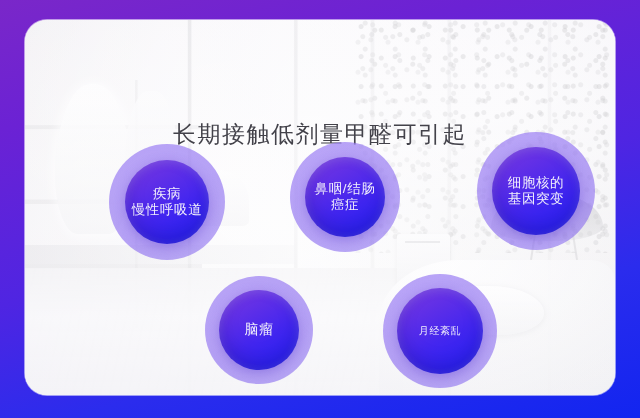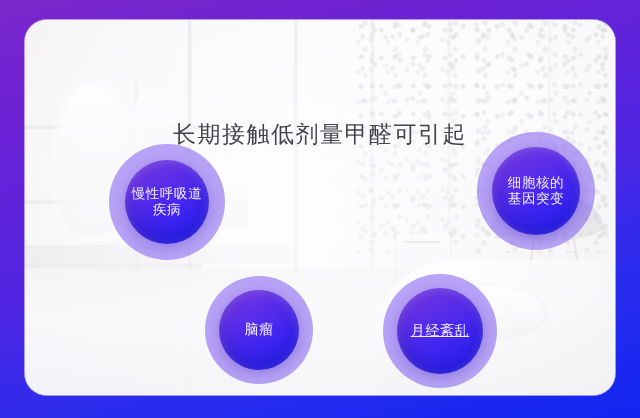--- a/index.html
+++ b/index.html
@@ -200,21 +200,21 @@
   #bubble-2{left:265px;top:122px;width:110px;height:110px;}
   #bubble-2 .core{width:80px;height:80px;font-size:13.5px;}
 
   #bubble-3{left:452px;top:112px;width:118px;height:118px;}
   #bubble-3 .core{width:88px;height:88px;font-size:13.5px;}
 
   #bubble-4{left:180px;top:256px;width:108px;height:108px;}
   #bubble-4 .core{width:80px;height:80px;font-size:14px;}
 
   #bubble-5{left:358px;top:254px;width:114px;height:114px;}
-  #bubble-5 .core{width:86px;height:86px;font-size:14px;text-decoration:underline;}
+  #bubble-5 .core{width:86px;height:86px;font-size:10px;}
 </style>
 </head>
 <body>
 
 <div id="slide">
 
   <div id="card">
 
     <div class="photo">
       <div class="ph-base" style="inset:0"></div>
@@ -236,26 +236,34 @@
       <div class="ph-pillow"></div>
       <div class="ph-haze" style="inset:0"></div>
       <div class="ph-tint" style="inset:0"></div>
     </div>
 
     <div id="title">长期接触低剂量甲醛可引起</div>
 
     <div class="bubble" id="bubble-1">
       <div class="core">
         <div>
+          <span>疾病</span>
           <span>慢性呼吸道</span>
-          <span>疾病</span>
-        </div>
-      </div>
-    </div>
-
+        </div>
+      </div>
+    </div>
+
+    <div class="bubble" id="bubble-2">
+      <div class="core">
+        <div>
+          <span>鼻咽/结肠</span>
+          <span>癌症</span>
+        </div>
+      </div>
+    </div>
 
     <div class="bubble" id="bubble-3">
       <div class="core">
         <div>
           <span>细胞核的</span>
           <span>基因突变</span>
         </div>
       </div>
     </div>
 

